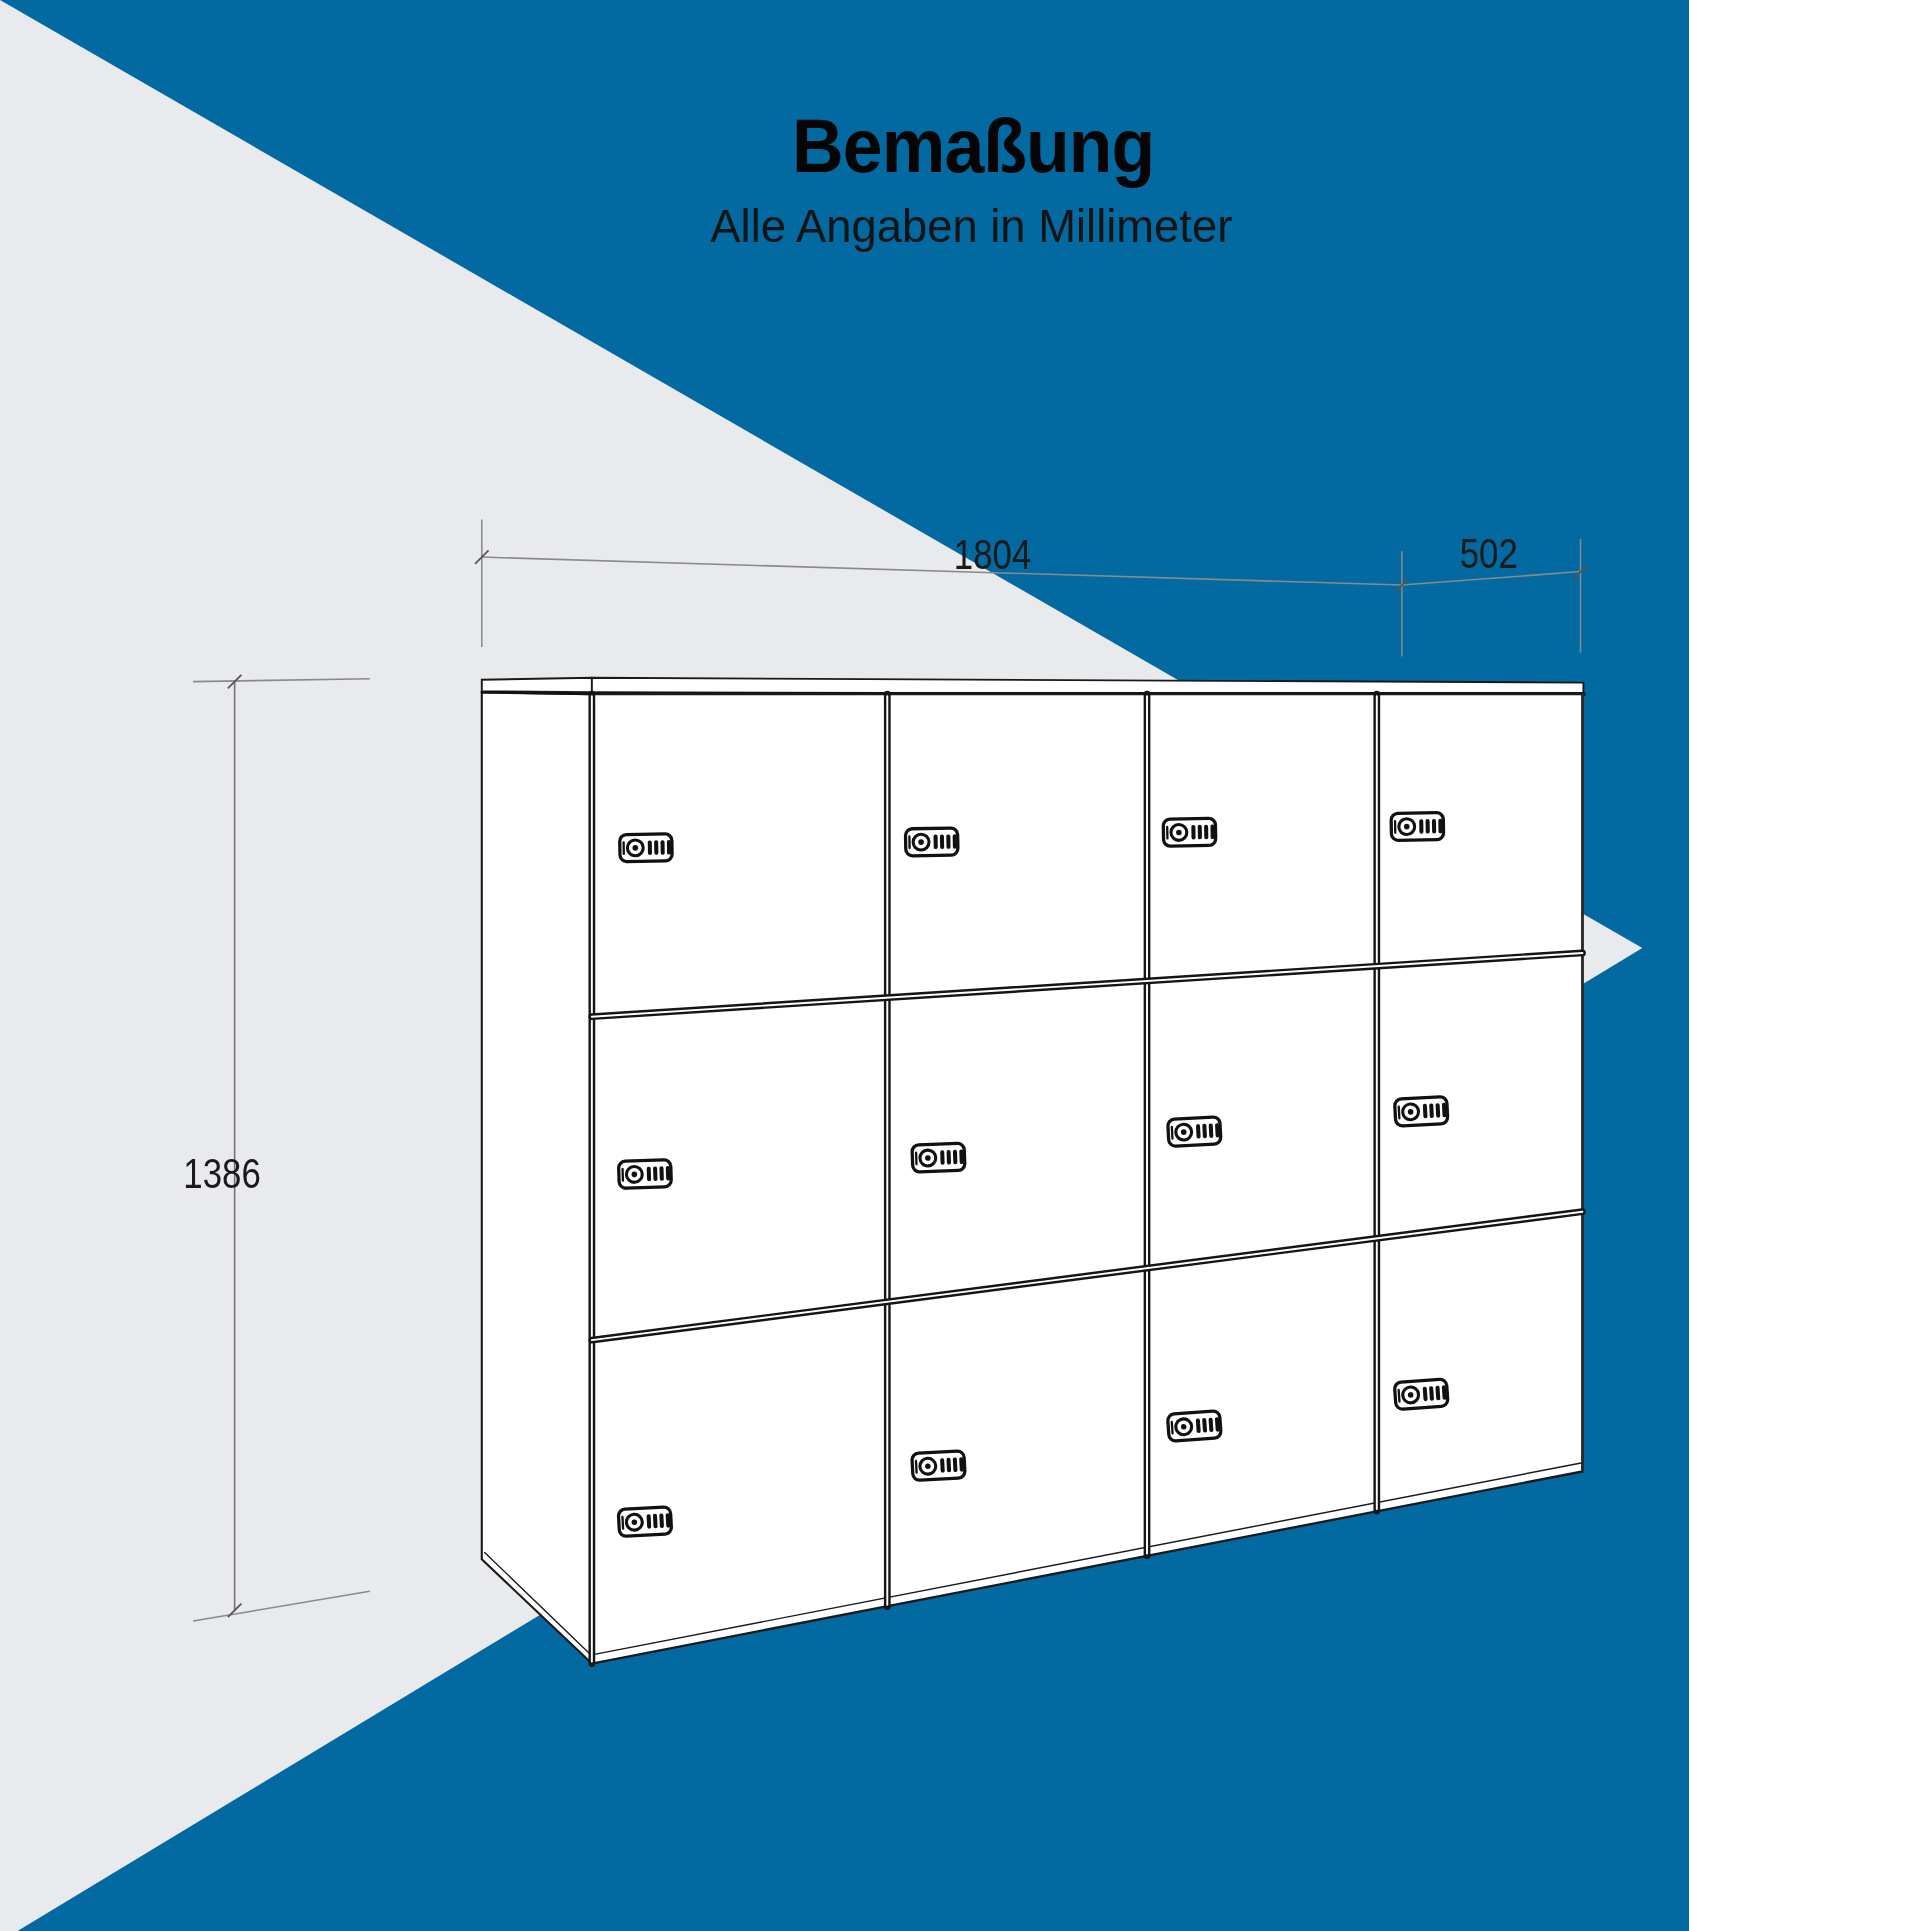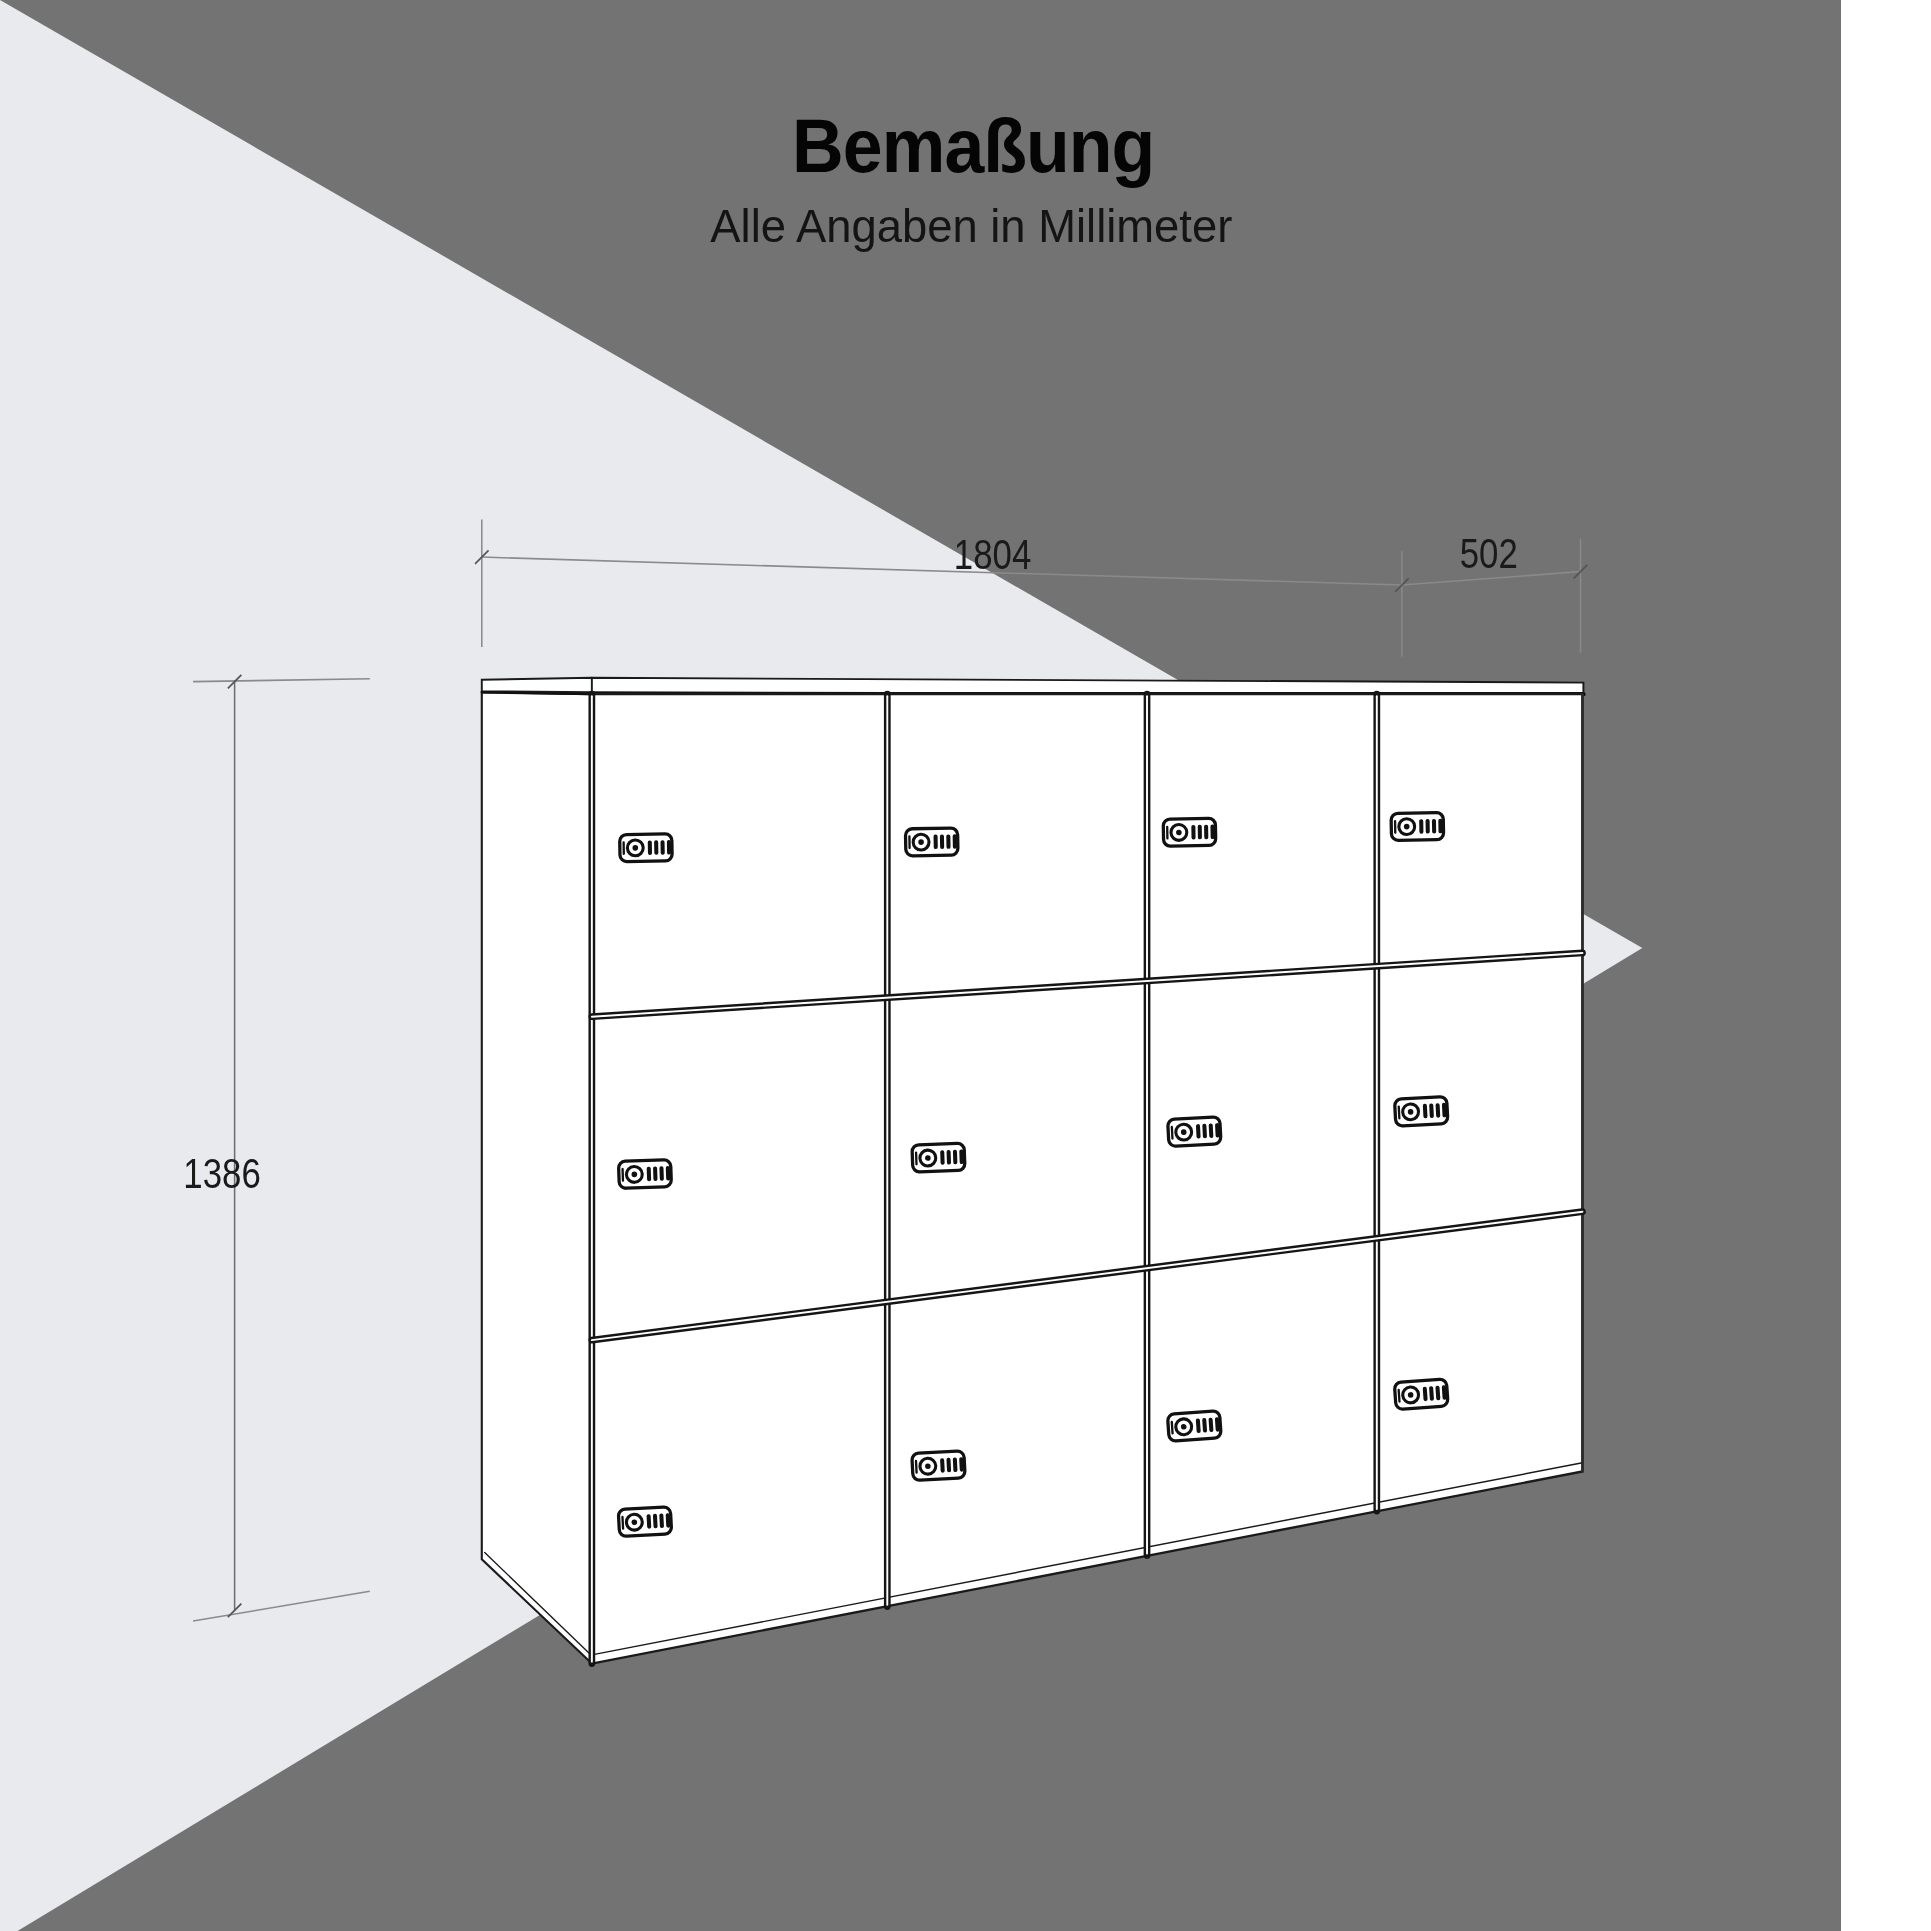--- a/index.html
+++ b/index.html
@@ -1,19 +1,19 @@
 <!DOCTYPE html>
 <html><head>
 <meta charset="utf-8">
 <style>
   html,body{margin:0;padding:0;background:#ffffff;}
   .stage{
     position:relative;
-    width:1841px;height:1931px;
-    background:#737373;
+    width:1689px;height:1931px;
+    background:#0369a1;
     font-family:"Liberation Sans", sans-serif;
     overflow:hidden;
   }
   svg{display:block;width:1931px;height:1931px;}
   .title-text{
     font-family:"Liberation Sans", sans-serif;
     font-weight:bold;
     font-size:78px;
     fill:#050505;
     letter-spacing:-1px;

